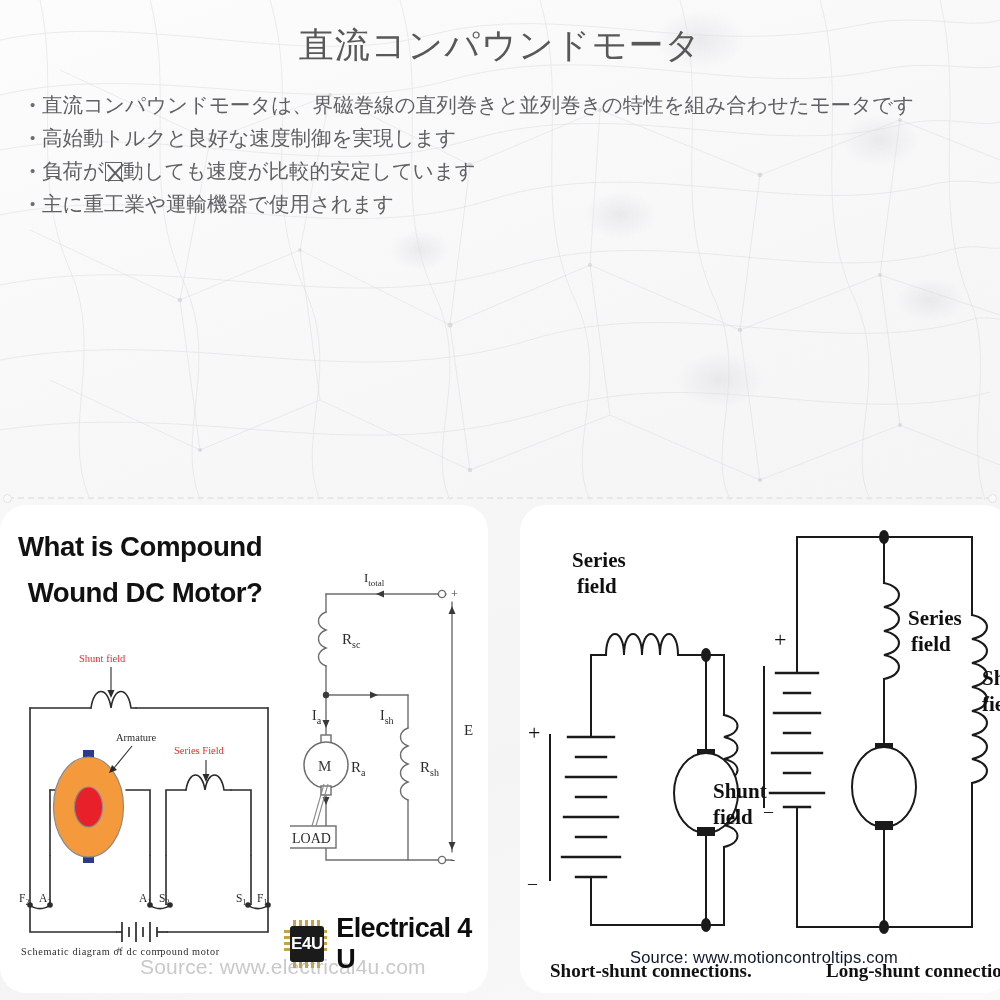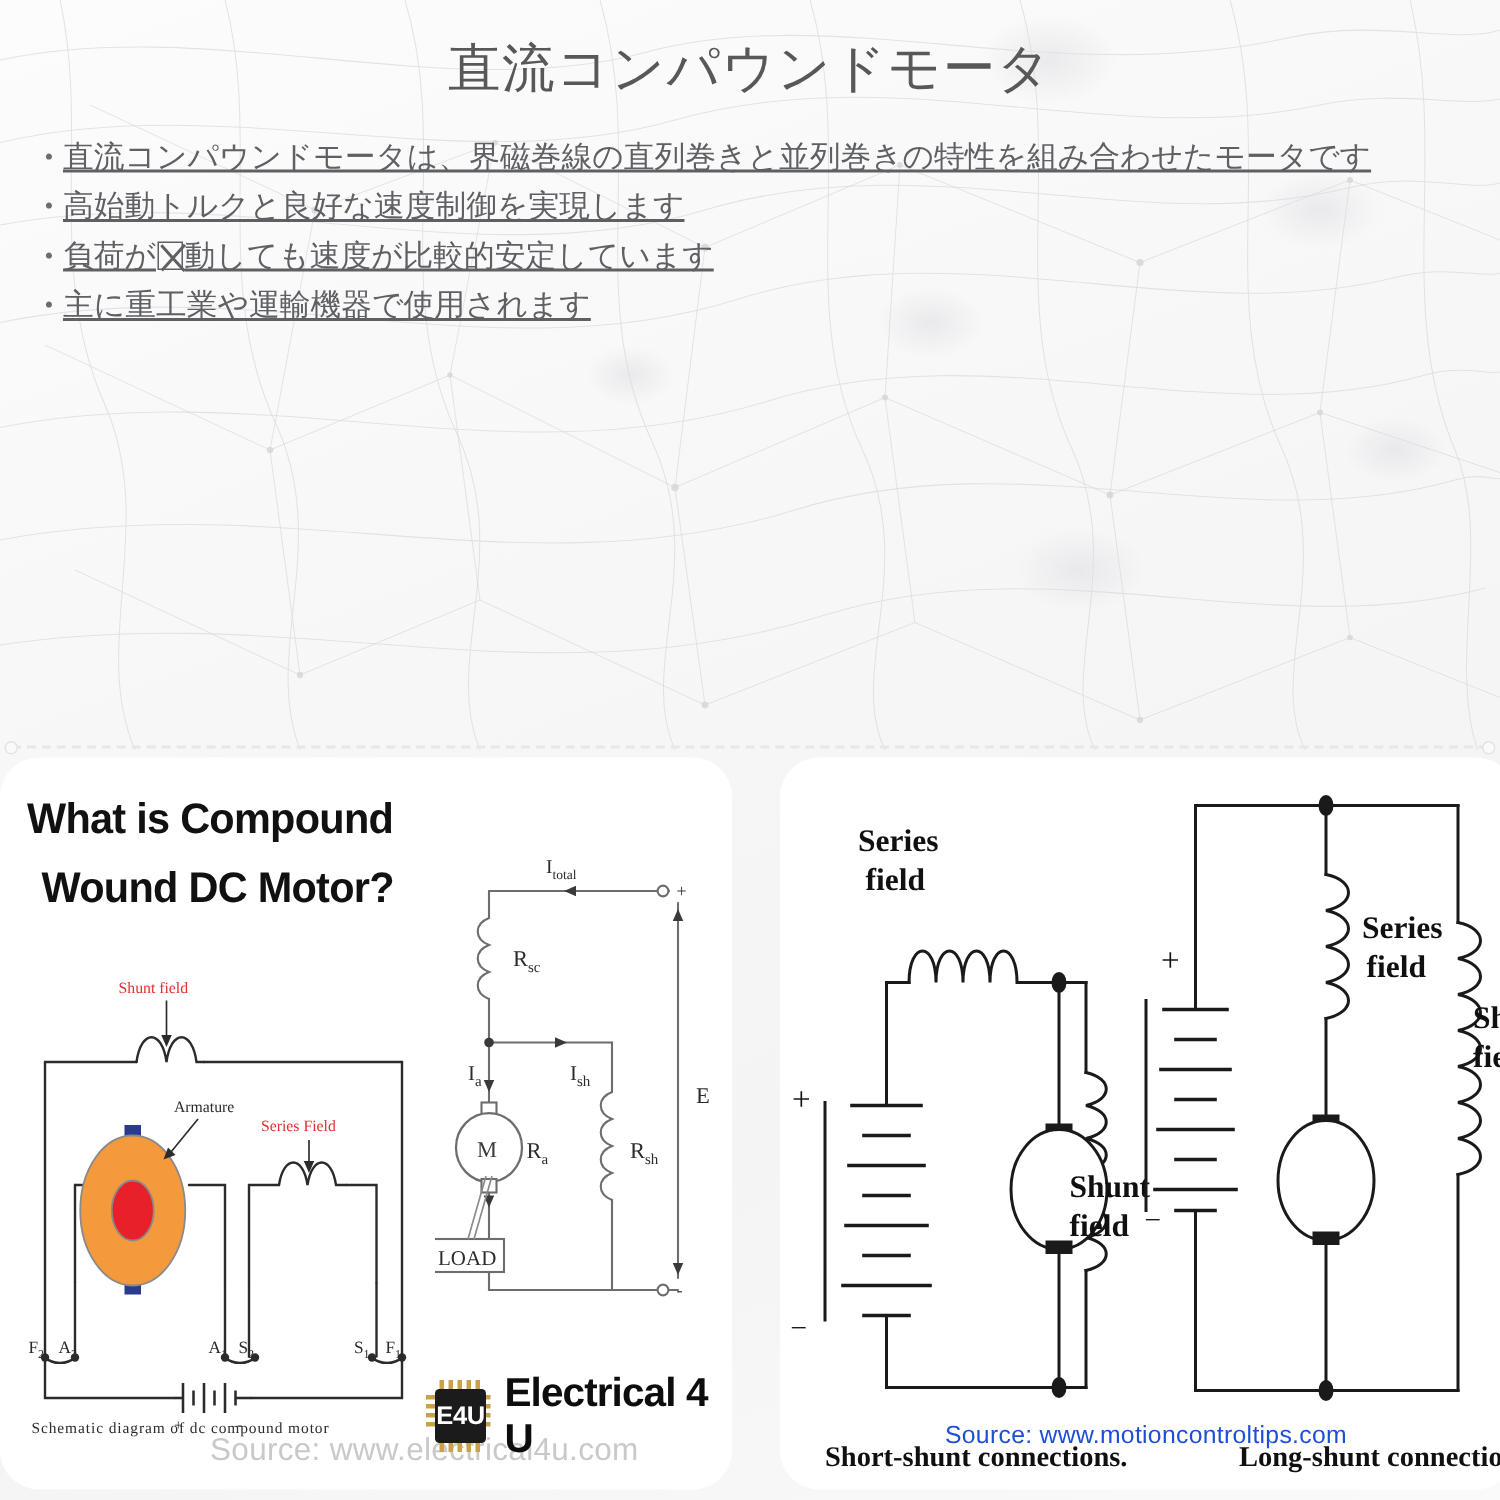--- a/index.html
+++ b/index.html
@@ -66,21 +66,21 @@
     white-space: nowrap;
   }
   .bullet-dot {
     width: 12px;
     flex: 0 0 12px;
     text-align: left;
     font-size: 15px;
     line-height: 33px;
     color: #6b6d70;
   }
-  .bullet-text { flex: 1 1 auto; text-decoration: underline; }
+  .bullet-text { flex: 1 1 auto; }
   .tofu {
     display: inline-block;
     width: 17px;
     height: 19px;
     border: 1.6px solid #5e6063;
     position: relative;
     vertical-align: -3px;
     margin: 0 1px;
   }
   .tofu::before, .tofu::after {
@@ -204,21 +204,21 @@
   
   .watermark {
     position: absolute;
     color: #c9c9c9;
     font-size: 21px;
     font-family: "Liberation Sans", sans-serif;
     white-space: nowrap;
     letter-spacing: 0.2px;
   }
   #watermark-left  { left: 140px; top: 955px; }
-  #watermark-right { left: 618px; top: 948px; font-size: 16.5px; color: #1d4ed8; }
+  #watermark-right { left: 618px; top: 948px; font-size: 16.5px; color: #0f172a; }
 
   
   #svg-shortshunt {
     position: absolute;
     left: 0px;
     top: 10px;
     width: 250px;
     height: 475px;
   }
   #svg-longshunt {

